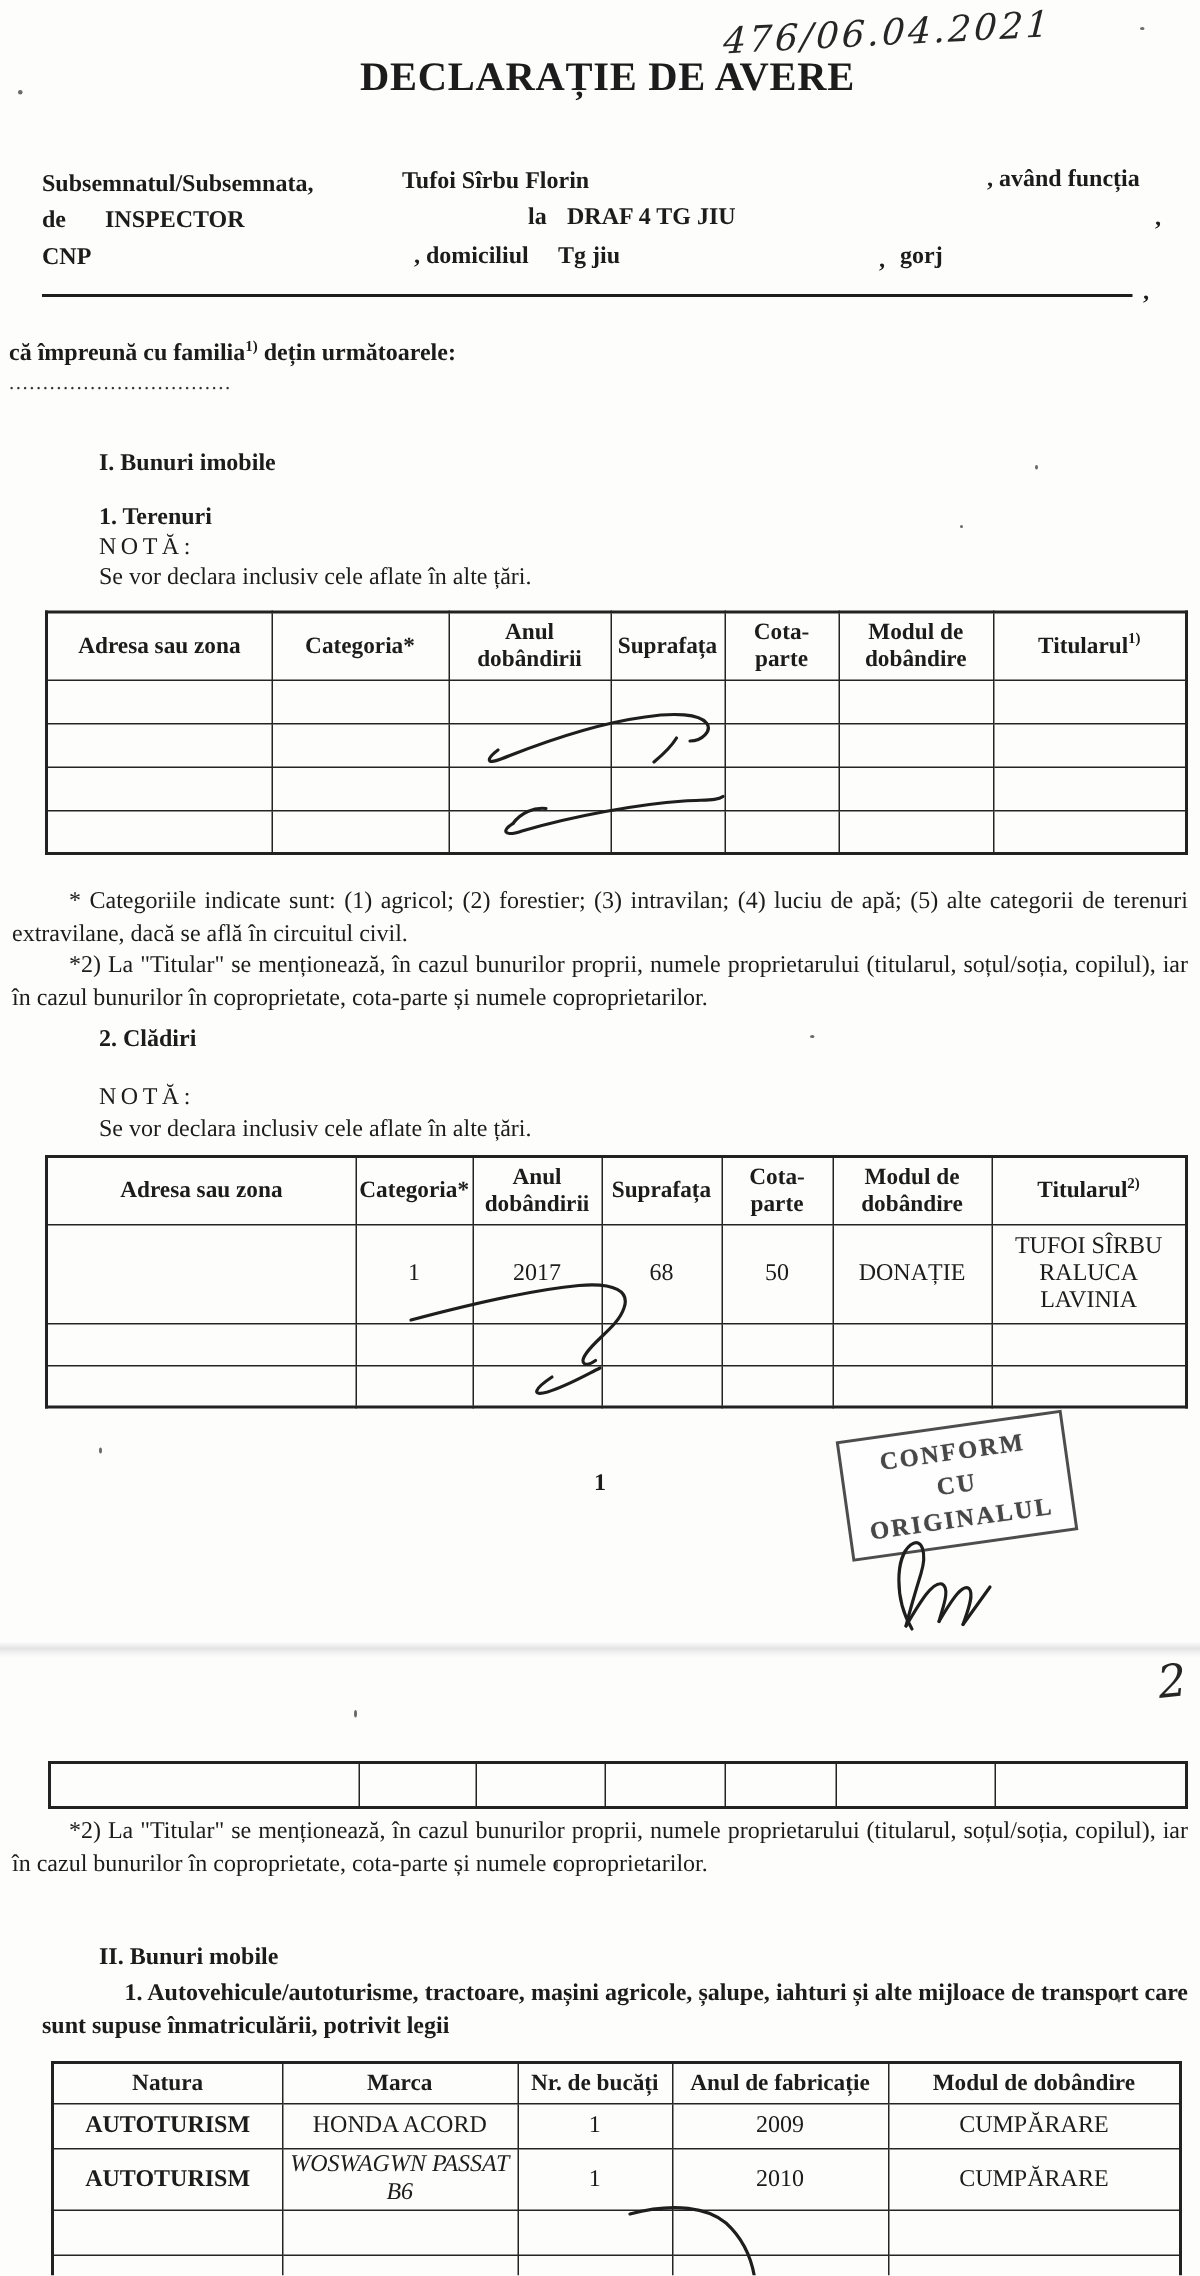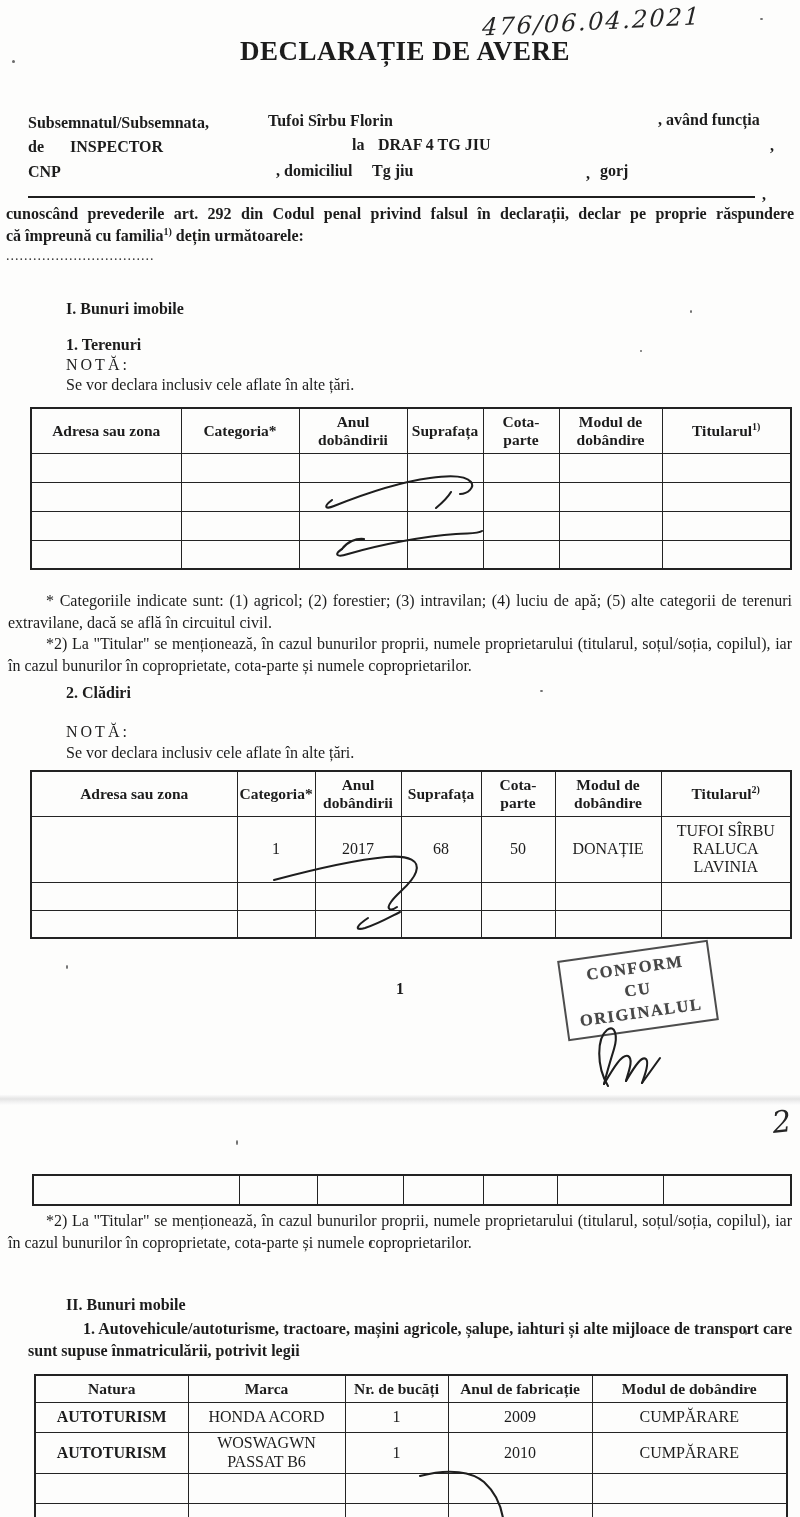--- a/index.html
+++ b/index.html
@@ -66,21 +66,20 @@
 
   <span class="abs b" style="left:28px;top:163px;">CNP</span>
   <span class="abs b" style="left:276px;top:162px;">, domiciliul</span>
   <span class="abs b" style="left:372px;top:162px;">Tg jiu</span>
   <span class="abs b" style="left:586px;top:165px;">,</span>
   <span class="abs b" style="left:600px;top:162px;">gorj</span>
 
   <div class="abs rule" style="left:28px;top:196px;width:727px;"></div>
   <span class="abs b" style="left:762px;top:186px;">,</span>
 
-  <div class="abs oathl1" style="left:6px;top:205px;width:788px;">cunoscând prevederile art. 292 din Codul penal privind falsul în declarații, declar pe proprie răspundere</div>
   <div class="abs b" style="left:6px;top:227px;width:788px;"><span>că împreună cu familia</span><sup class="sup">1)</sup><span> dețin următoarele:</span></div>
 
   <div class="abs dots" style="left:6px;top:248px;">.................................</div>
 
   <div class="abs b" style="left:66px;top:300px;">I. Bunuri imobile</div>
   <div class="abs b" style="left:66px;top:336px;">1. Terenuri</div>
   <div class="abs nota" style="left:66px;top:356px;">NOTĂ:</div>
   <div class="abs" style="left:66px;top:376px;">Se vor declara inclusiv cele aflate în alte țări.</div>
 
   <div class="abs" style="left:30px;top:407px;width:760px;">
@@ -300,21 +299,21 @@
       </tr>
       <tr style="height:30px">
         <td class="b">AUTOTURISM</td>
         <td>HONDA ACORD</td>
         <td>1</td>
         <td>2009</td>
         <td>CUMPĂRARE</td>
       </tr>
       <tr style="height:41px">
         <td class="b">AUTOTURISM</td>
-        <td style="line-height:1.15;">WOSWAGWN PASSAT B6</td>
+        <td style="line-height:1.15;font-style:italic;">WOSWAGWN PASSAT B6</td>
         <td>1</td>
         <td>2010</td>
         <td>CUMPĂRARE</td>
       </tr>
       <tr style="height:30px">
             <td></td>
             <td></td>
             <td></td>
             <td></td>
             <td></td>

